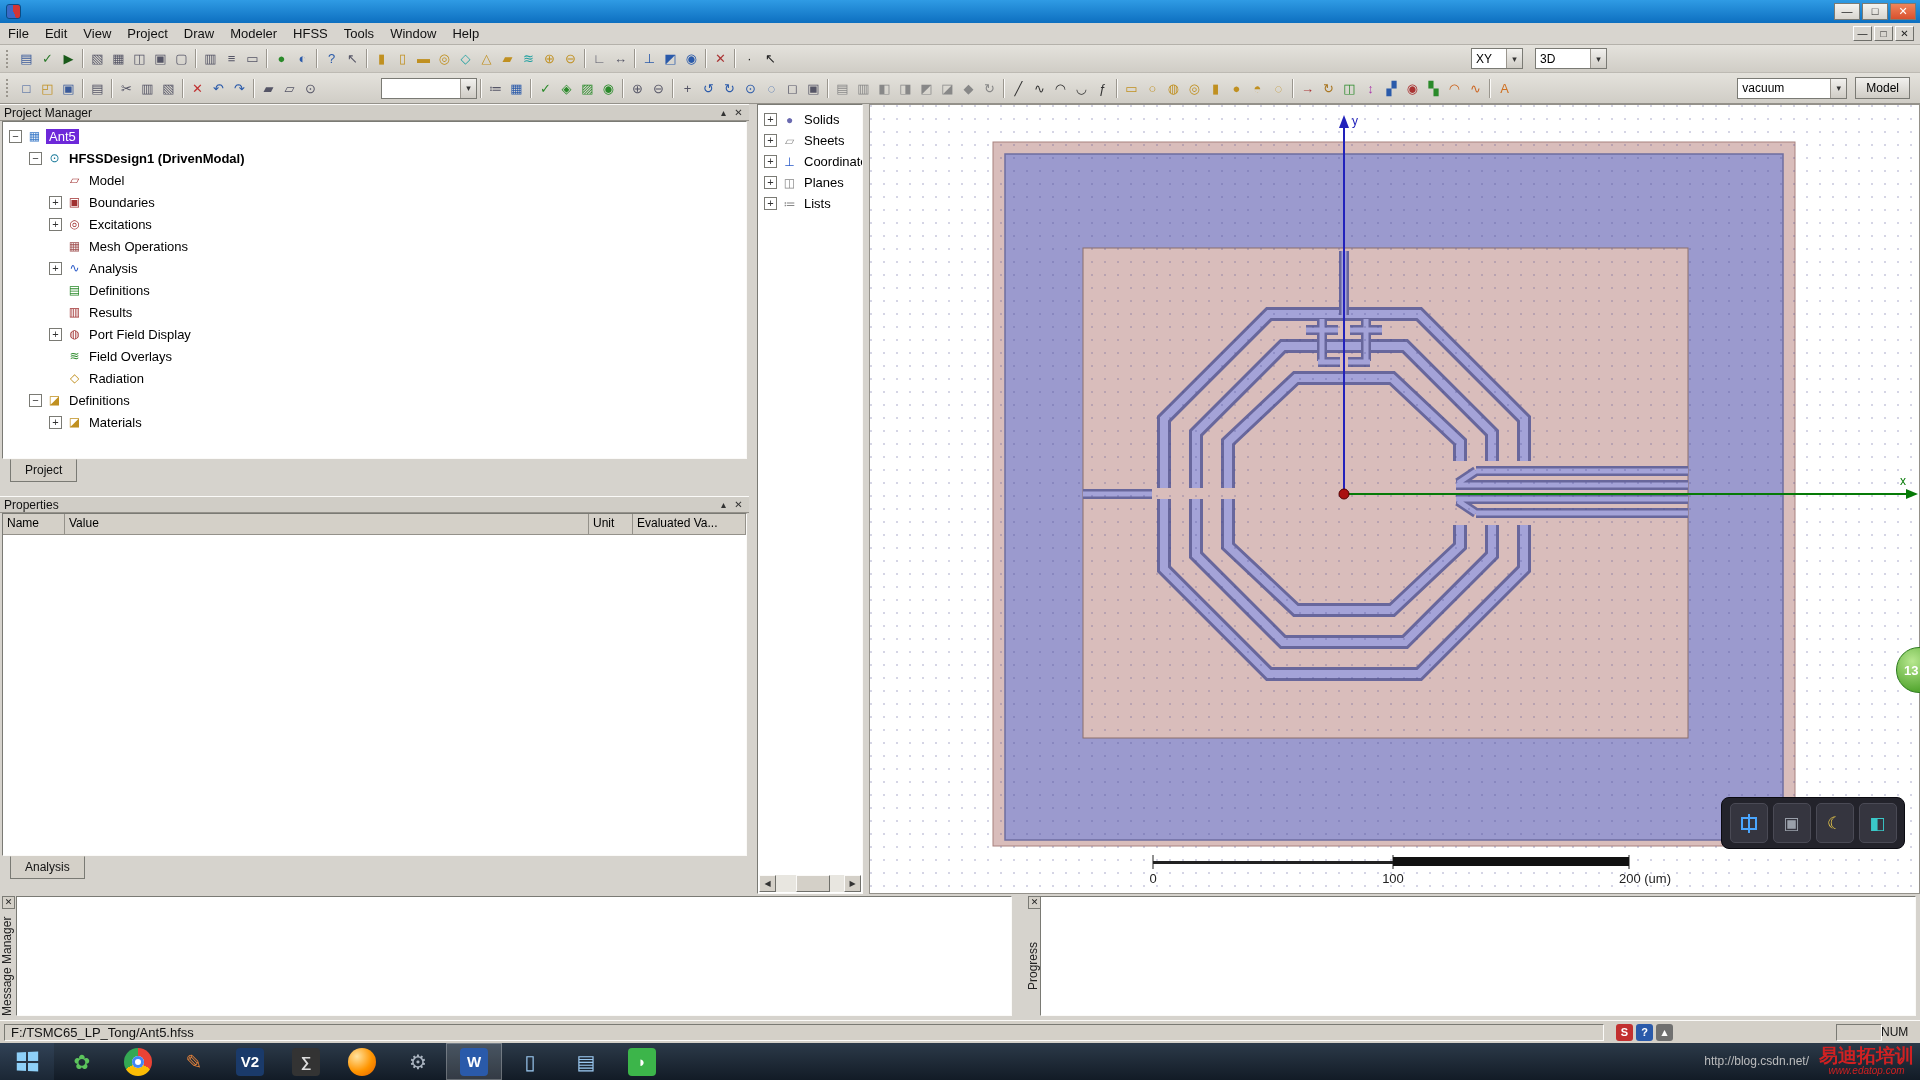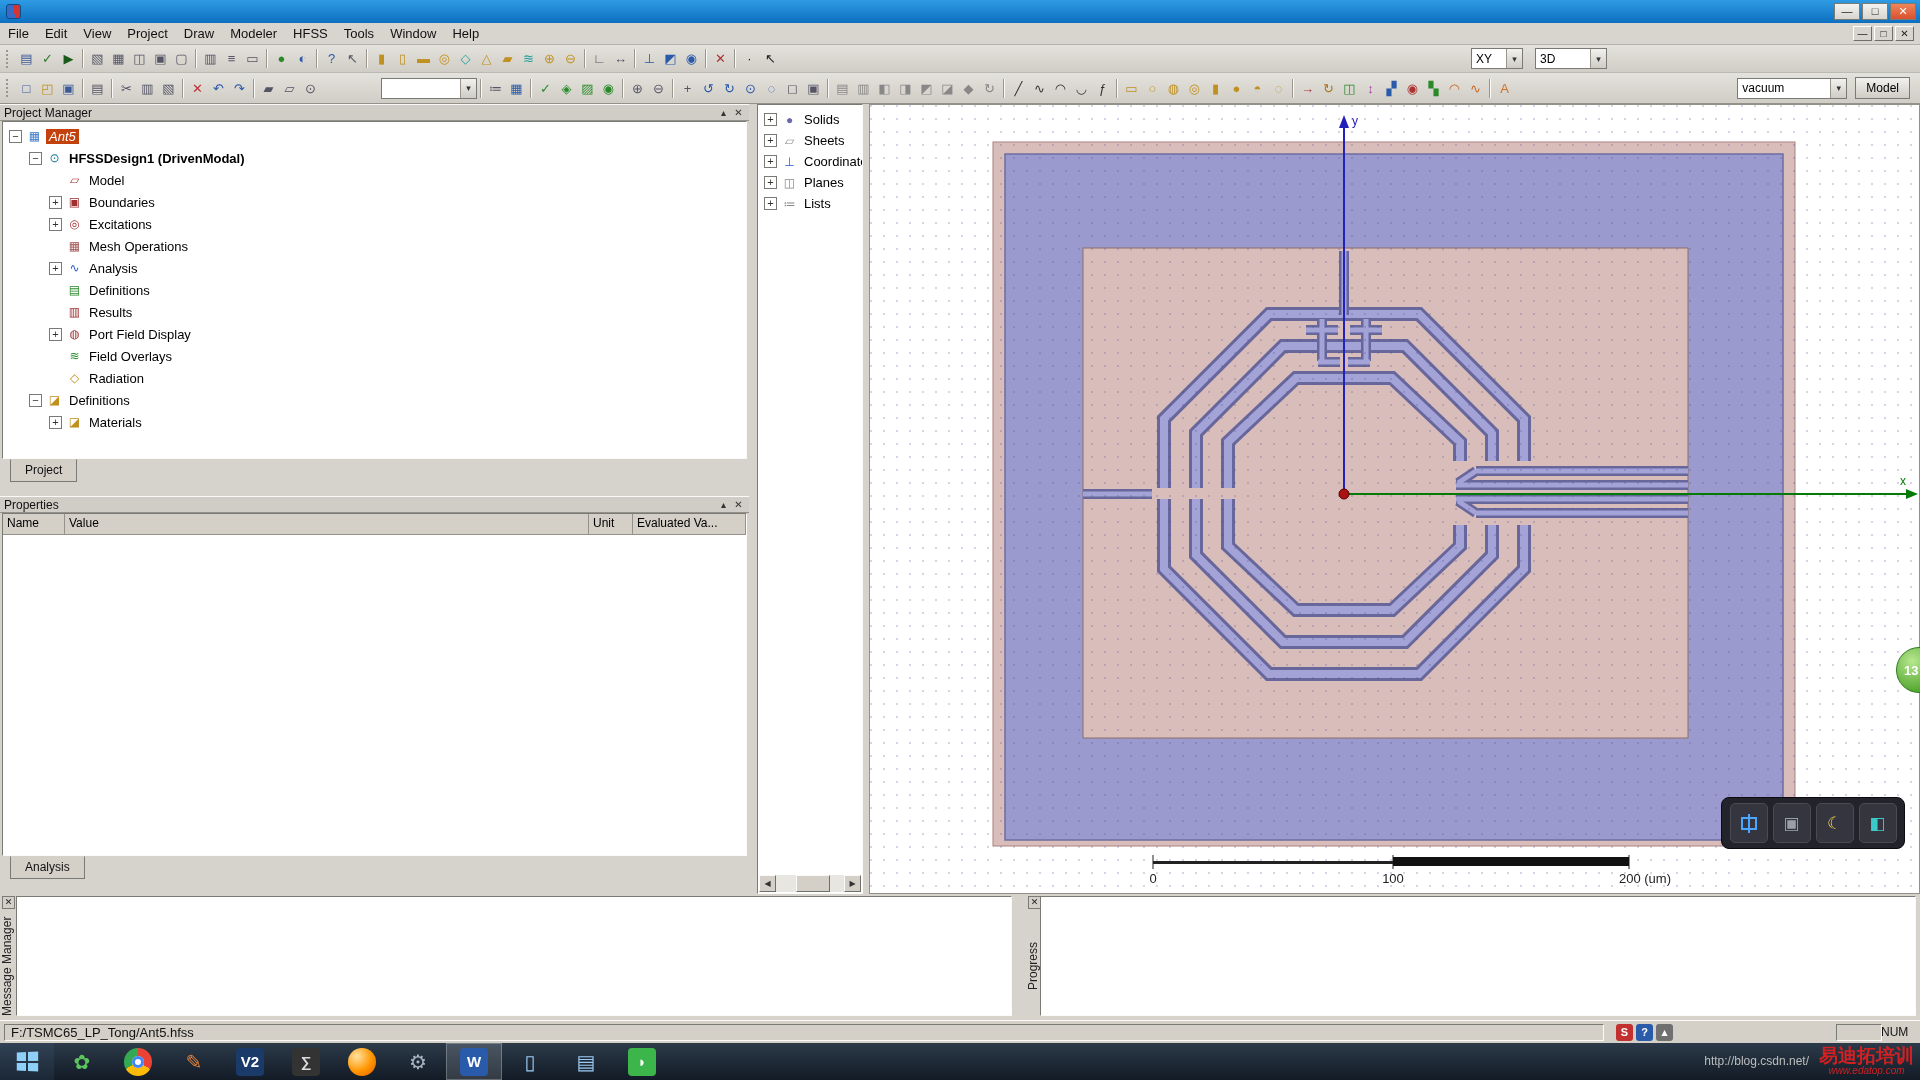--- a/index.html
+++ b/index.html
@@ -53,21 +53,21 @@
   .tab-row { position:absolute; left:2px; width:745px; height:24px; font-size:12px; }
   .tab { display:inline-block; margin-left:8px; padding:3px 14px 4px; background:#d4d0c8;
     border:1px solid #7a7a74; border-top:1px solid #d4d0c8; color:#111; }
 
   .tree-row { display:flex; align-items:center; height:22px; font-size:13px; white-space:nowrap; }
   .expand-box { width:13px; height:13px; border:1px solid #7a7a74; background:#fff; font-size:11px;
     line-height:11px; text-align:center; margin-right:4px; flex:0 0 auto; color:#333; }
   .expand-box.hidden { visibility:hidden; }
   .node-icon { width:17px; text-align:center; font-size:12px; margin-right:3px; flex:0 0 auto; }
   .node-label { padding:0 3px; color:#000; }
-  .node-label.selected { background:#c2410c; color:#fff;font-style:italic; }
+  .node-label.selected { background:#6d28d9; color:#fff; }
   .node-label.bold { font-weight:bold; }
 
   .props-body { position:absolute; left:2px; top:513px; width:745px; height:343px; overflow:hidden; }
   .props-header { display:flex; height:21px; background:#d4d0c8; border-bottom:1px solid #94918a; font-size:12px; }
   .pcol { border-right:1px solid #94918a; padding:2px 4px; overflow:hidden; white-space:nowrap; }
   .c0 { width:62px; } .c1 { width:524px; } .c2 { width:44px; } .c3 { flex:1; }
 
   .mid-panel { position:absolute; left:757px; top:104px; width:106px; height:790px; }
   .mid-rows { padding-top:4px; overflow:hidden; height:calc(100% - 21px); }
   .mid-panel .tree-row { height:21px; padding-left:4px; font-size:13px; }

